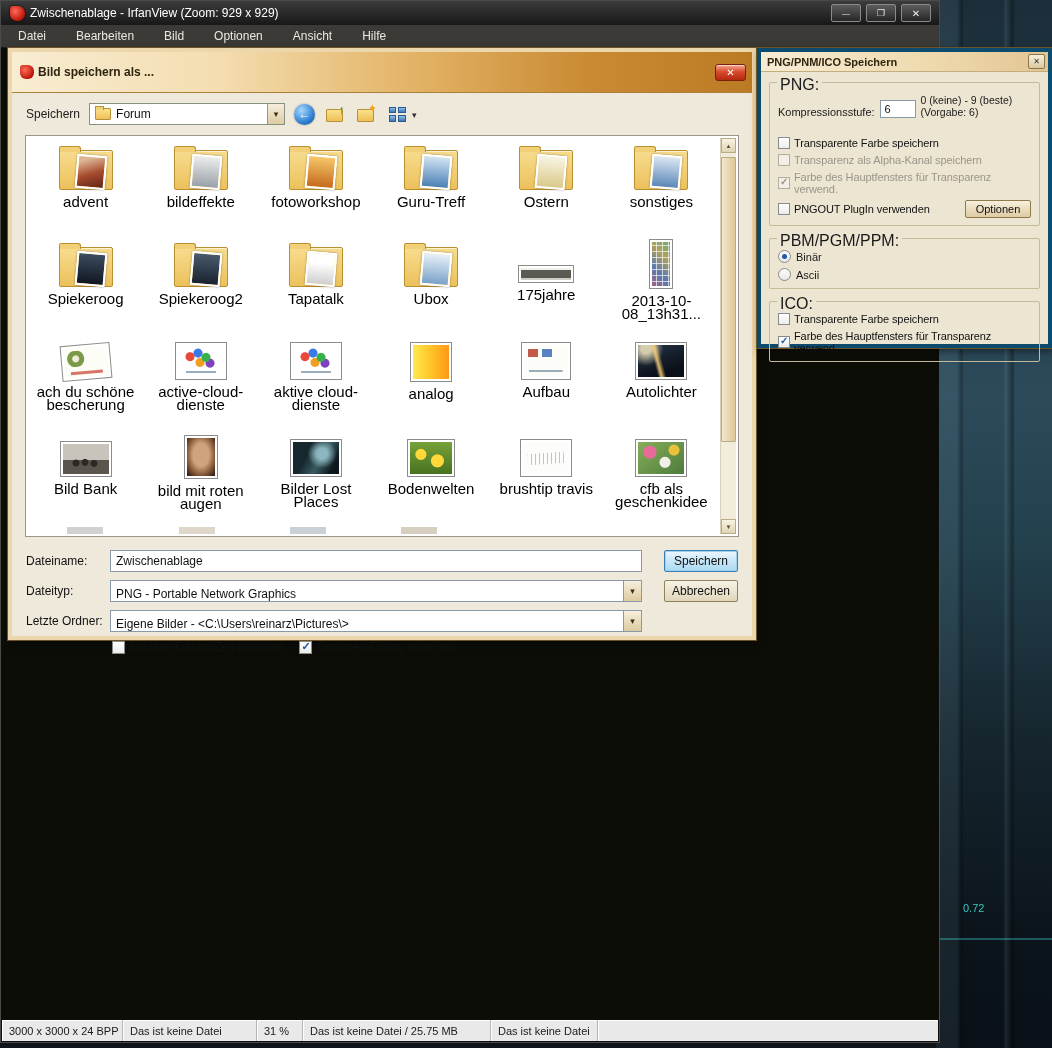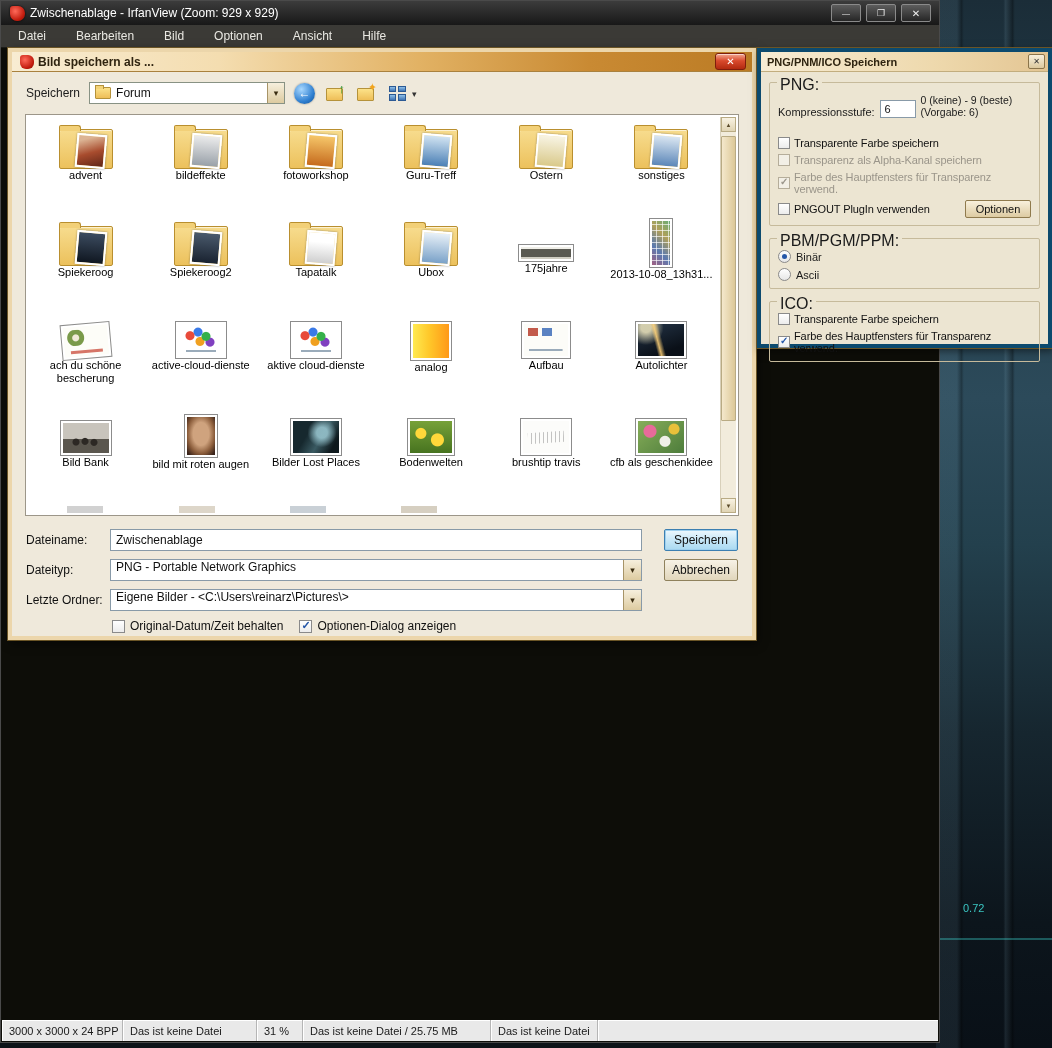--- a/index.html
+++ b/index.html
@@ -39,21 +39,21 @@
   .statusbar { position:absolute; left:1px; right:1px; bottom:1px; height:21px; background:#e9e9e9;
     display:flex; align-items:stretch; font-size:11px; color:#1a1a1a; }
   .status-cell { display:flex; align-items:center; padding:0 7px; border-right:1px solid #b5b5b5;
     box-shadow:inset 1px 1px 0 #ffffff; white-space:nowrap; overflow:hidden; }
   .sc1 { width:121px; } .sc2 { width:134px; } .sc3 { width:46px; justify-content:flex-start; }
   .sc4 { width:188px; } .sc5 { width:107px; } .sc6 { flex:1; border-right:none; }
 
   
   .save-dialog { position:absolute; left:8px; top:48px; width:748px; height:592px; z-index:2;
     border:4px solid #ecd6ab; outline:1px solid #6b5526; background:#efe9db; box-shadow:2px 3px 9px rgba(0,0,0,.55); }
-  .sd-titlebar { height:20px; display:flex; align-items:center; padding:4px 4px;
+  .sd-titlebar { height:41px; display:flex; align-items:center; padding:4px 4px;
     background:linear-gradient(90deg,#f8ecd2 0%,#f4ddb0 28%,#e2b264 55%,#c98a33 78%,#bb7b24 100%);
     border-bottom:1px solid #a9813e; }
   .sd-icon { width:14px; height:14px; margin:0 4px; border-radius:3px 6px 6px 6px; flex:none;
     background:radial-gradient(circle at 35% 35%, #ff6a5a, #c21c0e 65%, #7e0f05); }
   .sd-title { font-size:12px; font-weight:bold; color:#2f2410; flex:1; }
   .sd-close { width:31px; height:17px; border-radius:3px; border:1px solid #7e1d0c; color:#fff;
     background:linear-gradient(#f4a892,#d94a2d 45%,#b22a0f); box-shadow:inset 0 1px 0 rgba(255,255,255,.55);
     display:flex; align-items:center; justify-content:center; margin-right:2px; }
   .sd-close::after { content:"✕"; font-size:10px; }
 
@@ -81,21 +81,21 @@
   .views-grid { width:17px; height:15px; display:grid; grid-template-columns:1fr 1fr; gap:2px; }
   .views-grid i { background:linear-gradient(#8fc0e8,#3f74b4); border:1px solid #2c5a94; }
   .views-caret { color:#333; margin-left:-5px; }
   .views-caret::after { content:"▾"; font-size:9px; }
 
   
   .sd-list { margin:0 13px; height:402px; background:#fff; border:1px solid #9c9689; position:relative; }
   .file-grid { position:absolute; top:2px; left:2px; right:19px; bottom:2px; overflow:hidden;
     display:grid; grid-template-columns:repeat(6,1fr); grid-auto-rows:97px; padding-top:1px; }
   .file-item { text-align:center; padding-top:3px; }
-  .file-label { font-size:11px; color:#000; line-height:13px; padding:0 5px; word-wrap:break-word; }
+  .file-label { font-size:15px; color:#000; line-height:13px; margin-top:5px; padding:0 5px; word-wrap:break-word; }
   .thumb { margin:0 auto; position:relative; }
 
   .thumb.folder { width:54px; height:40px; margin-top:8px; border-radius:2px;
     background:linear-gradient(#f7dc8e,#ecc15c); border:1px solid #b98f2f; box-shadow:inset 0 1px 0 rgba(255,255,255,.6); }
   .thumb.folder::before { content:""; position:absolute; top:-5px; left:-1px; width:20px; height:5px;
     background:#f2d078; border:1px solid #b98f2f; border-bottom:none; border-radius:2px 3px 0 0; }
   .thumb.folder::after { content:""; position:absolute; right:6px; top:4px; width:26px; height:30px;
     background:var(--ph,#ddd); border:2px solid #fff; box-shadow:0 0 2px rgba(0,0,0,.45); transform:rotate(5deg); }
 
   .thumb.pic { border:1px solid #8c8c8c; box-shadow:0 0 0 2px #fff inset; background:#ccc; }
@@ -186,21 +186,21 @@
     background:linear-gradient(90deg,#f4e8cc,#dcc898); border:1px solid #b9ab84; border-radius:1px; }
 
   
   .sd-fields { padding:13px 14px 0; font-size:12px; color:#111; }
   .frow { display:flex; align-items:center; margin-bottom:8px; }
   .flabel { width:84px; flex:none; }
   .ffield { flex:1; margin-right:22px; }
   .ffield.no-btn { margin-right:96px; }
   input.textbox { width:100%; height:22px; border:1px solid #889aa8; padding:0 5px; font-size:12px;
     font-family:inherit; background:#fff; color:#111; }
-  .select { height:22px; border:1px solid #889aa8; background:#fff; display:flex; align-items:flex-start;
+  .select { height:22px; border:1px solid #889aa8; background:#fff; display:flex; align-items:flex-end;
     padding-left:5px; font-size:12px; color:#111; }
   .sel-text { flex:1; white-space:nowrap; overflow:hidden; }
   .sel-caret { margin-left:auto; width:18px; height:100%; flex:none; display:flex; align-items:center; justify-content:center;
     background:linear-gradient(#f6efdd,#ddcba0); border-left:1px solid #a79467; color:#3a2c10; }
   .sel-caret::after { content:"▾"; font-size:9px; }
   .btn { width:74px; height:22px; flex:none; font-size:12px; display:flex; align-items:center; justify-content:center;
     border-radius:2px; color:#111; }
   .btn.primary { background:linear-gradient(#eef7fd,#cbe9f8 45%,#a9d9f1); border:1px solid #3c7fb1;
     box-shadow:0 0 0 1px #9fd0ee inset; }
   .btn.normal { background:linear-gradient(#f7f2e6,#e1d6bb); border:1px solid #8f815c; }

